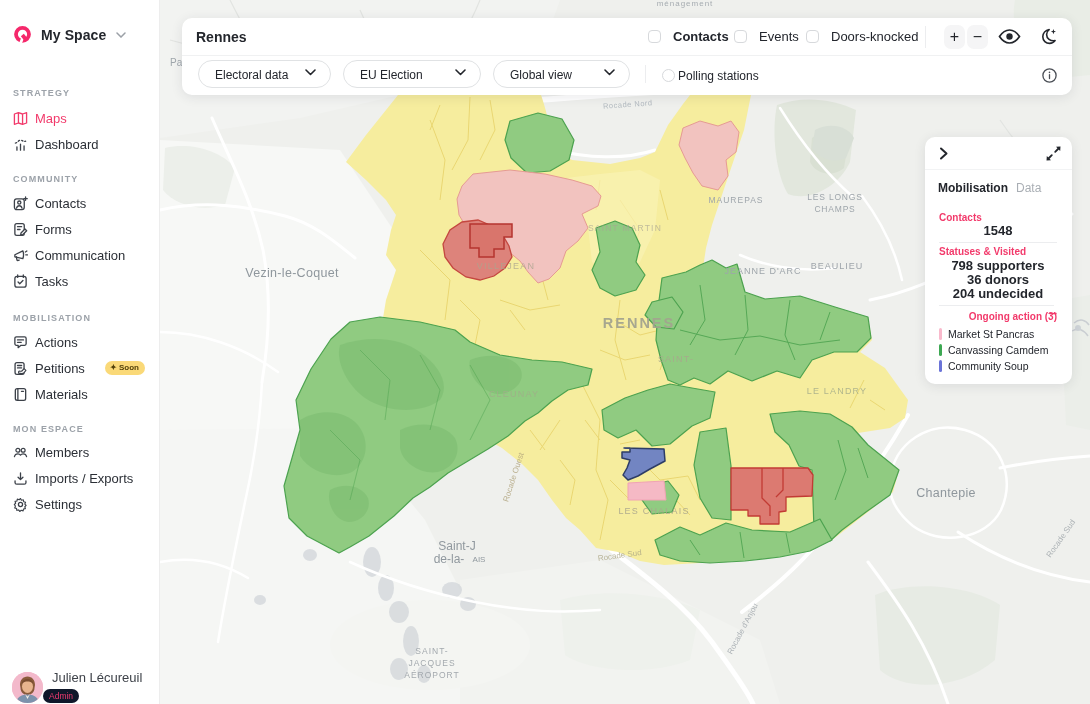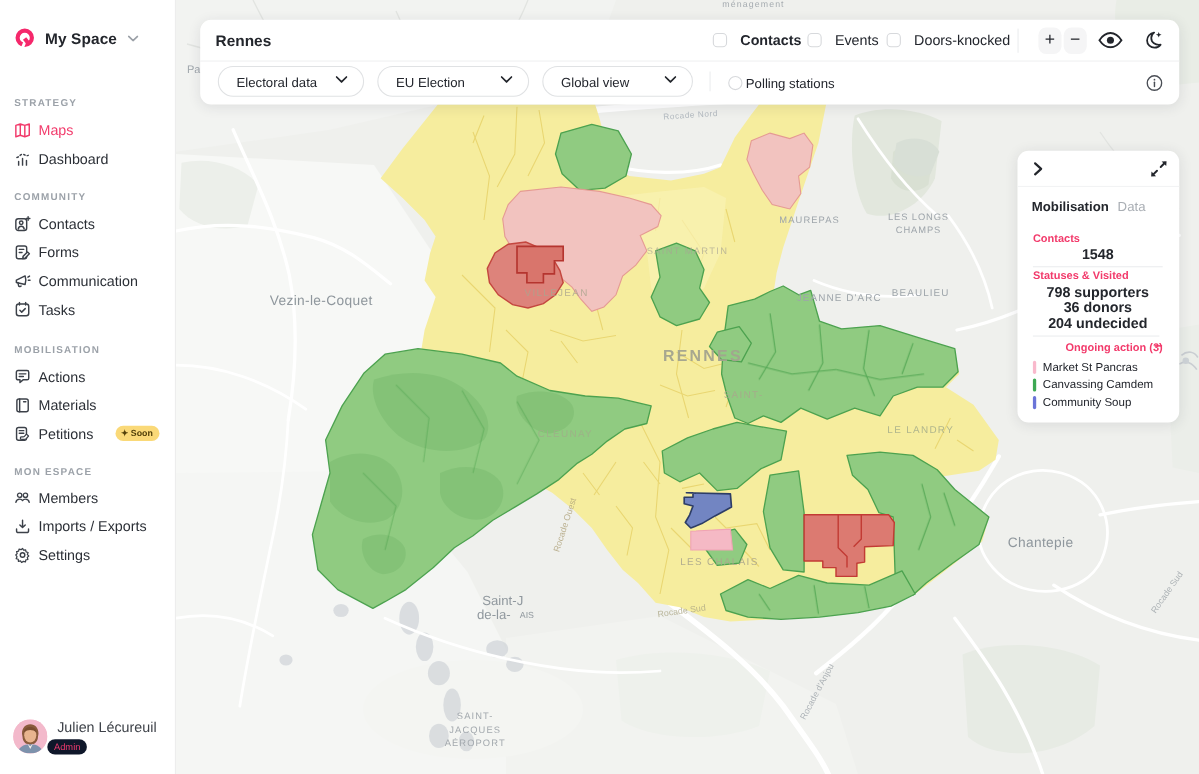--- a/index.html
+++ b/index.html
@@ -9,21 +9,21 @@
   
   #sidebar { position:absolute; left:0; top:0; width:160px; height:704px; background:#FFFFFF; border-right:1px solid #EDEDED; z-index:5; }
   .logo-row { display:flex; align-items:center; margin:25px 0 0 13px; }
   .logo-row .brand { font-size:14px; font-weight:700; color:#23262C; margin-left:9px; letter-spacing:0.1px;}
   .logo-row .chev { margin-left:10px; color:#9BA0A7; }
   .sect { font-size:9px; font-weight:700; color:#9CA2A9; letter-spacing:1.1px; margin-left:13px; }
   .item { display:flex; align-items:center; height:26px; margin-left:13px; font-size:13px; font-weight:500; color:#2B2F36; position:relative;}
   .item svg { width:15px; height:15px; margin-right:7px; flex:0 0 15px;}
   .item.pink { color:#F23A6B; }
   .soon { position:absolute; left:92px; top:5px; background:#FAD978; color:#52400a; font-size:8px; font-weight:700; padding:2.5px 6px 2.5px 5px; border-radius:8px; }
-  #userrow { position:absolute; left:12px; bottom:17px; display:flex; align-items:center;}
+  #userrow { position:absolute; left:12px; bottom:1px; display:flex; align-items:flex-end;}
   .avatar { width:31px; height:31px; border-radius:50%; background:#F6B8CB; overflow:hidden; flex:0 0 31px;}
   .uname { font-size:13px; color:#3E4249; margin:2px 0 0 9px; font-weight:500;}
   .ubadge { display:inline-block; background:#0f172a; color:#EC3A6E; font-size:8.5px; font-weight:400; border-radius:7px; padding:2px 6px; margin-top:4px;}
   
   #topbar { position:absolute; left:182px; top:18px; width:890px; height:77px; background:#fff; border-radius:10px; box-shadow:0 2px 12px rgba(40,44,63,0.10); z-index:6; }
   #tb1 { position:absolute; left:0; top:0; right:0; height:37.5px; border-bottom:1px solid #F0F1F2; }
   .rennes { position:absolute; left:14px; top:11px; font-size:14px; font-weight:700; color:#23262C; }
   .cb { width:13px; height:13px; border:1.5px solid #D7D9DC; border-radius:4px; background:#fff; }
   .cbl { font-size:13px; color:#23262D; margin:0 20px 0 8px; }
   .tbdiv { position:absolute; left:743px; top:8px; width:1px; height:22px; background:#ECEDEF; }
@@ -301,31 +301,31 @@
           <path d="M5.4 8.6 L7.2 10.4 L10.6 7"></path>
         </svg>Tasks</div>
   <div class="sect" style="margin-top:18.5px;">MOBILISATION</div>
   <div class="item" style="margin-top:6.5px;">
     <svg viewBox="0 0 16 16" fill="none" stroke="#3C4149" stroke-width="1.4" stroke-linecap="round" stroke-linejoin="round">
           <path d="M2 3.6 C2 2.7 2.7 2 3.6 2 H12.4 C13.3 2 14 2.7 14 3.6 V9.4 C14 10.3 13.3 11 12.4 11 H8.5 L5.5 13.5 V11 H3.6 C2.7 11 2 10.3 2 9.4 Z"></path>
           <path d="M4.8 5.2 H11.2 M4.8 7.8 H8.8"></path>
         </svg>Actions</div>
   <div class="item">
     <svg viewBox="0 0 16 16" fill="none" stroke="#3C4149" stroke-width="1.4" stroke-linecap="round" stroke-linejoin="round">
-          <rect x="2.5" y="1.8" width="11" height="12.4" rx="2"></rect>
-          <path d="M5.2 1.8 V14.2"></path>
-          <path d="M9 4.6 H11.2"></path>
-        </svg>Materials</div>
-  <div class="item">
-    <svg viewBox="0 0 16 16" fill="none" stroke="#3C4149" stroke-width="1.4" stroke-linecap="round" stroke-linejoin="round">
           <rect x="2.2" y="1.8" width="9.6" height="12.4" rx="2"></rect>
           <path d="M4.8 4.8 H9.2 M4.8 7.4 H9.2"></path>
           <path d="M6 11.2 C7 10 8.5 11.8 9.8 10.4 L11.8 8.2 L13.8 10 L11.6 12.6 C10.4 14 8 13 6 13 Z" fill="#fff" stroke-width="1.2"></path>
         </svg>Petitions
     <span class="soon">✦ Soon</span></div>
+  <div class="item">
+    <svg viewBox="0 0 16 16" fill="none" stroke="#3C4149" stroke-width="1.4" stroke-linecap="round" stroke-linejoin="round">
+          <rect x="2.5" y="1.8" width="11" height="12.4" rx="2"></rect>
+          <path d="M5.2 1.8 V14.2"></path>
+          <path d="M9 4.6 H11.2"></path>
+        </svg>Materials</div>
   <div class="sect" style="margin-top:16px;">MON ESPACE</div>
   <div class="item" style="margin-top:5.5px;">
     <svg viewBox="0 0 16 16" fill="none" stroke="#3C4149" stroke-width="1.3" stroke-linecap="round" stroke-linejoin="round">
           <circle cx="5.2" cy="5.6" r="2.1"></circle>
           <circle cx="10.8" cy="5.6" r="2.1"></circle>
           <path d="M1.5 12.5 C1.9 10.5 3.3 9.4 5.2 9.4 C6.4 9.4 7.4 9.9 8 10.8 C8.6 9.9 9.6 9.4 10.8 9.4 C12.7 9.4 14.1 10.5 14.5 12.5"></path>
         </svg>Members</div>
   <div class="item">
     <svg viewBox="0 0 16 16" fill="none" stroke="#3C4149" stroke-width="1.4" stroke-linecap="round" stroke-linejoin="round">
           <path d="M8 2 V9 M5.4 6.6 L8 9.2 L10.6 6.6"></path>

